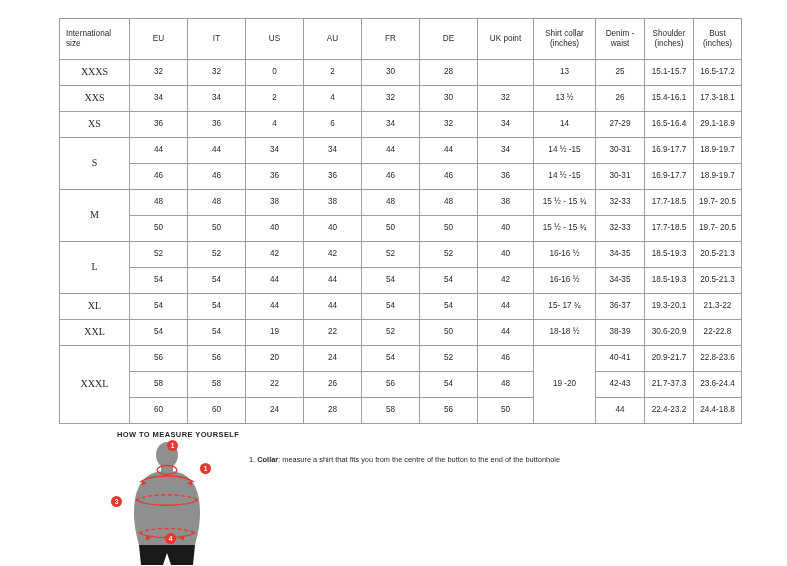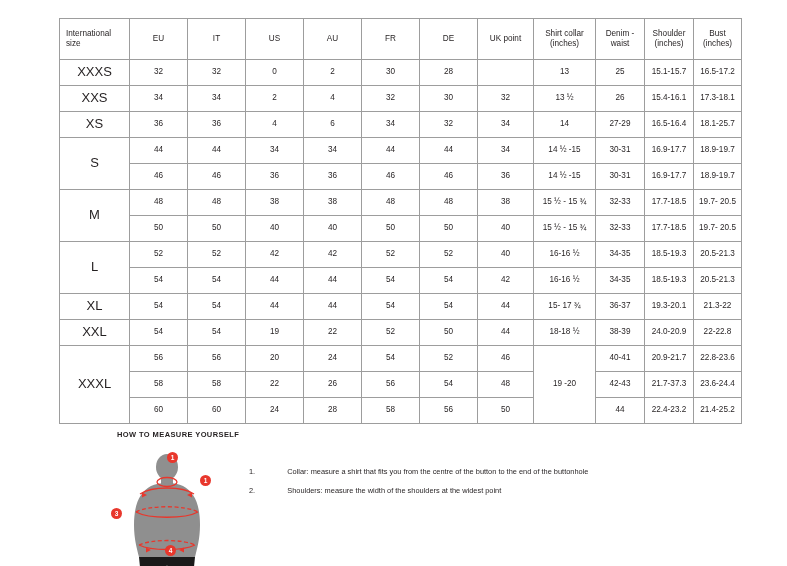--- a/index.html
+++ b/index.html
@@ -43,21 +43,22 @@
   table.size-table th {
     height: 36px;
     padding: 2px 4px;
     font-size: 8.2px;
   }
   table.size-table th.first-col {
     text-align: left;
     padding-left: 6px;
   }
   table.size-table td.intl {
-    font-size: 13px;
+    font-size: 10px;
+    font-family: Liberation Serif, serif;
   }
   
   col.c0 { width: 70px; }
   col.c1 { width: 58px; }
   col.c2 { width: 58px; }
   col.c3 { width: 58px; }
   col.c4 { width: 58px; }
   col.c5 { width: 58px; }
   col.c6 { width: 58px; }
   col.c7 { width: 56px; }
@@ -70,21 +71,21 @@
     position: absolute;
     left: 117px;
     top: 430px;
     width: 600px;
   }
   .measure-title {
     font-size: 7.5px;
     font-weight: bold;
     letter-spacing: 0.4px;
     color: #231f20;
-    margin-bottom: 14px;
+    margin-bottom: 2px;
   }
   .measure-body {
     display: flex;
     align-items: flex-start;
   }
   .figure-wrap {
     position: relative;
     width: 110px;
     height: 125px;
     flex: 0 0 110px;
@@ -93,21 +94,21 @@
     margin-left: 22px;
     padding-top: 14px;
   }
   .step {
     font-size: 7.4px;
     line-height: 1.25;
     margin-bottom: 9.5px;
     color: #231f20;
     white-space: nowrap;
   }
-  .step b { font-weight: normal; margin-left: 30px; }
+  .step b { font-weight: bold; }
   .marker {
     position: absolute;
     width: 11px;
     height: 11px;
     border-radius: 50%;
     background: #e8372c;
     color: #ffffff;
     font-size: 6.5px;
     line-height: 11px;
     text-align: center;
@@ -184,21 +185,21 @@
           <td>36</td>
           <td>36</td>
           <td>4</td>
           <td>6</td>
           <td>34</td>
           <td>32</td>
           <td>34</td>
           <td>14</td>
           <td>27-29</td>
           <td>16.5-16.4</td>
-          <td>18.1-25.7</td>
+          <td>29.1-18.9</td>
         </tr>
         <tr>
           <td class="intl" rowspan="2">S</td>
           <td>44</td>
           <td>44</td>
           <td>34</td>
           <td>34</td>
           <td>44</td>
           <td>44</td>
           <td>34</td>
@@ -292,21 +293,21 @@
           <td class="intl">XXL</td>
           <td>54</td>
           <td>54</td>
           <td>19</td>
           <td>22</td>
           <td>52</td>
           <td>50</td>
           <td>44</td>
           <td>18-18 ½</td>
           <td>38-39</td>
-          <td>24.0-20.9</td>
+          <td>30.6-20.9</td>
           <td>22-22.8</td>
         </tr>
         <tr>
           <td class="intl" rowspan="3">XXXL</td>
           <td>56</td>
           <td>56</td>
           <td>20</td>
           <td>24</td>
           <td>54</td>
           <td>52</td>
@@ -331,21 +332,21 @@
         <tr>
           <td>60</td>
           <td>60</td>
           <td>24</td>
           <td>28</td>
           <td>58</td>
           <td>56</td>
           <td>50</td>
           <td>44</td>
           <td>22.4-23.2</td>
-          <td>21.4-25.2</td>
+          <td>24.4-18.8</td>
         </tr>
       </tbody>
   </table>
 
   <div class="measure-section">
     <div class="measure-title">HOW TO MEASURE YOURSELF</div>
     <div class="measure-body">
       <div class="figure-wrap">
         <svg width="110" height="125" viewBox="0 0 110 125">
 
@@ -375,21 +376,17 @@
         <div class="marker" style="left:83px; top:22px;">1</div>
         <div class="marker" style="left:50px; top:-1px;">1</div>
         <div class="marker" style="left:-6px; top:55px;">3</div>
         <div class="marker" style="left:48px; top:92px;">4</div>
       </div>
       <div class="steps">
         <div class="step">
           <span>1.</span>
           <b>Collar</b><span>: measure a shirt that fits you from the centre of the button to the end of the buttonhole</span>
         </div>
-        <div class="step">
-          <span>2.</span>
-          <b>Shoulders</b><span>: measure the width of the shoulders at the widest point</span>
-        </div>
       </div>
     </div>
   </div>
 
 </div>
 
 </body></html>

